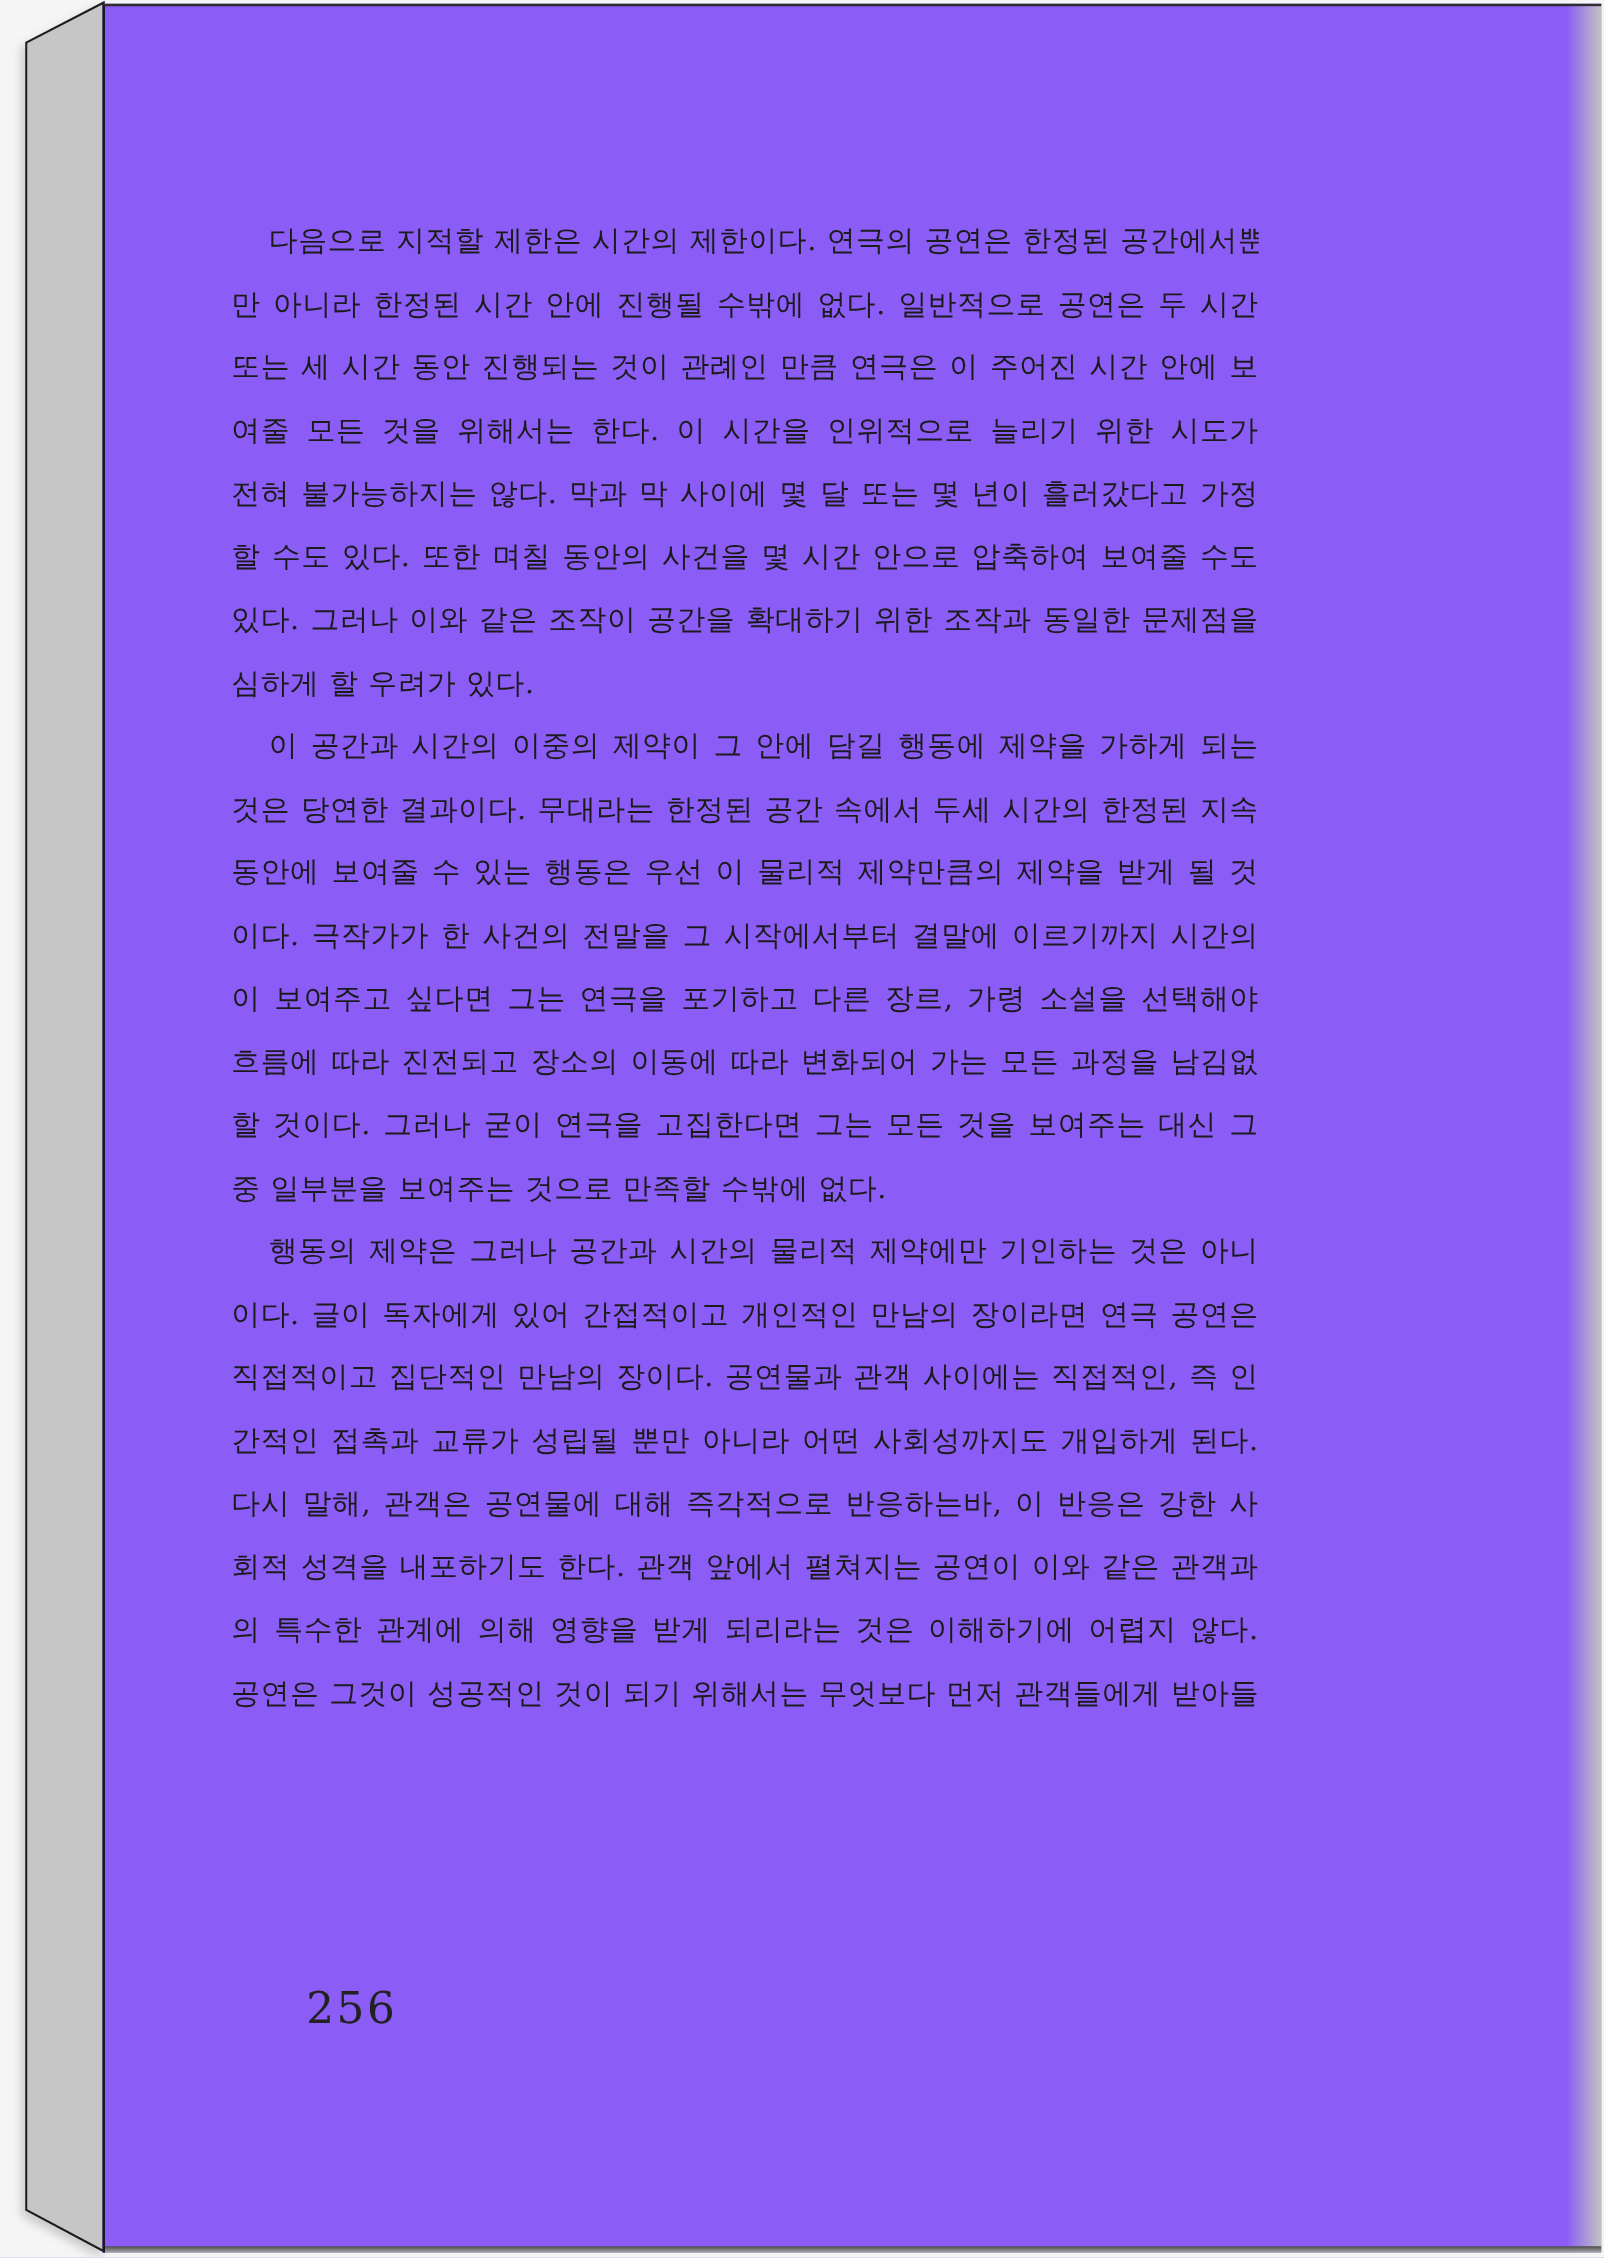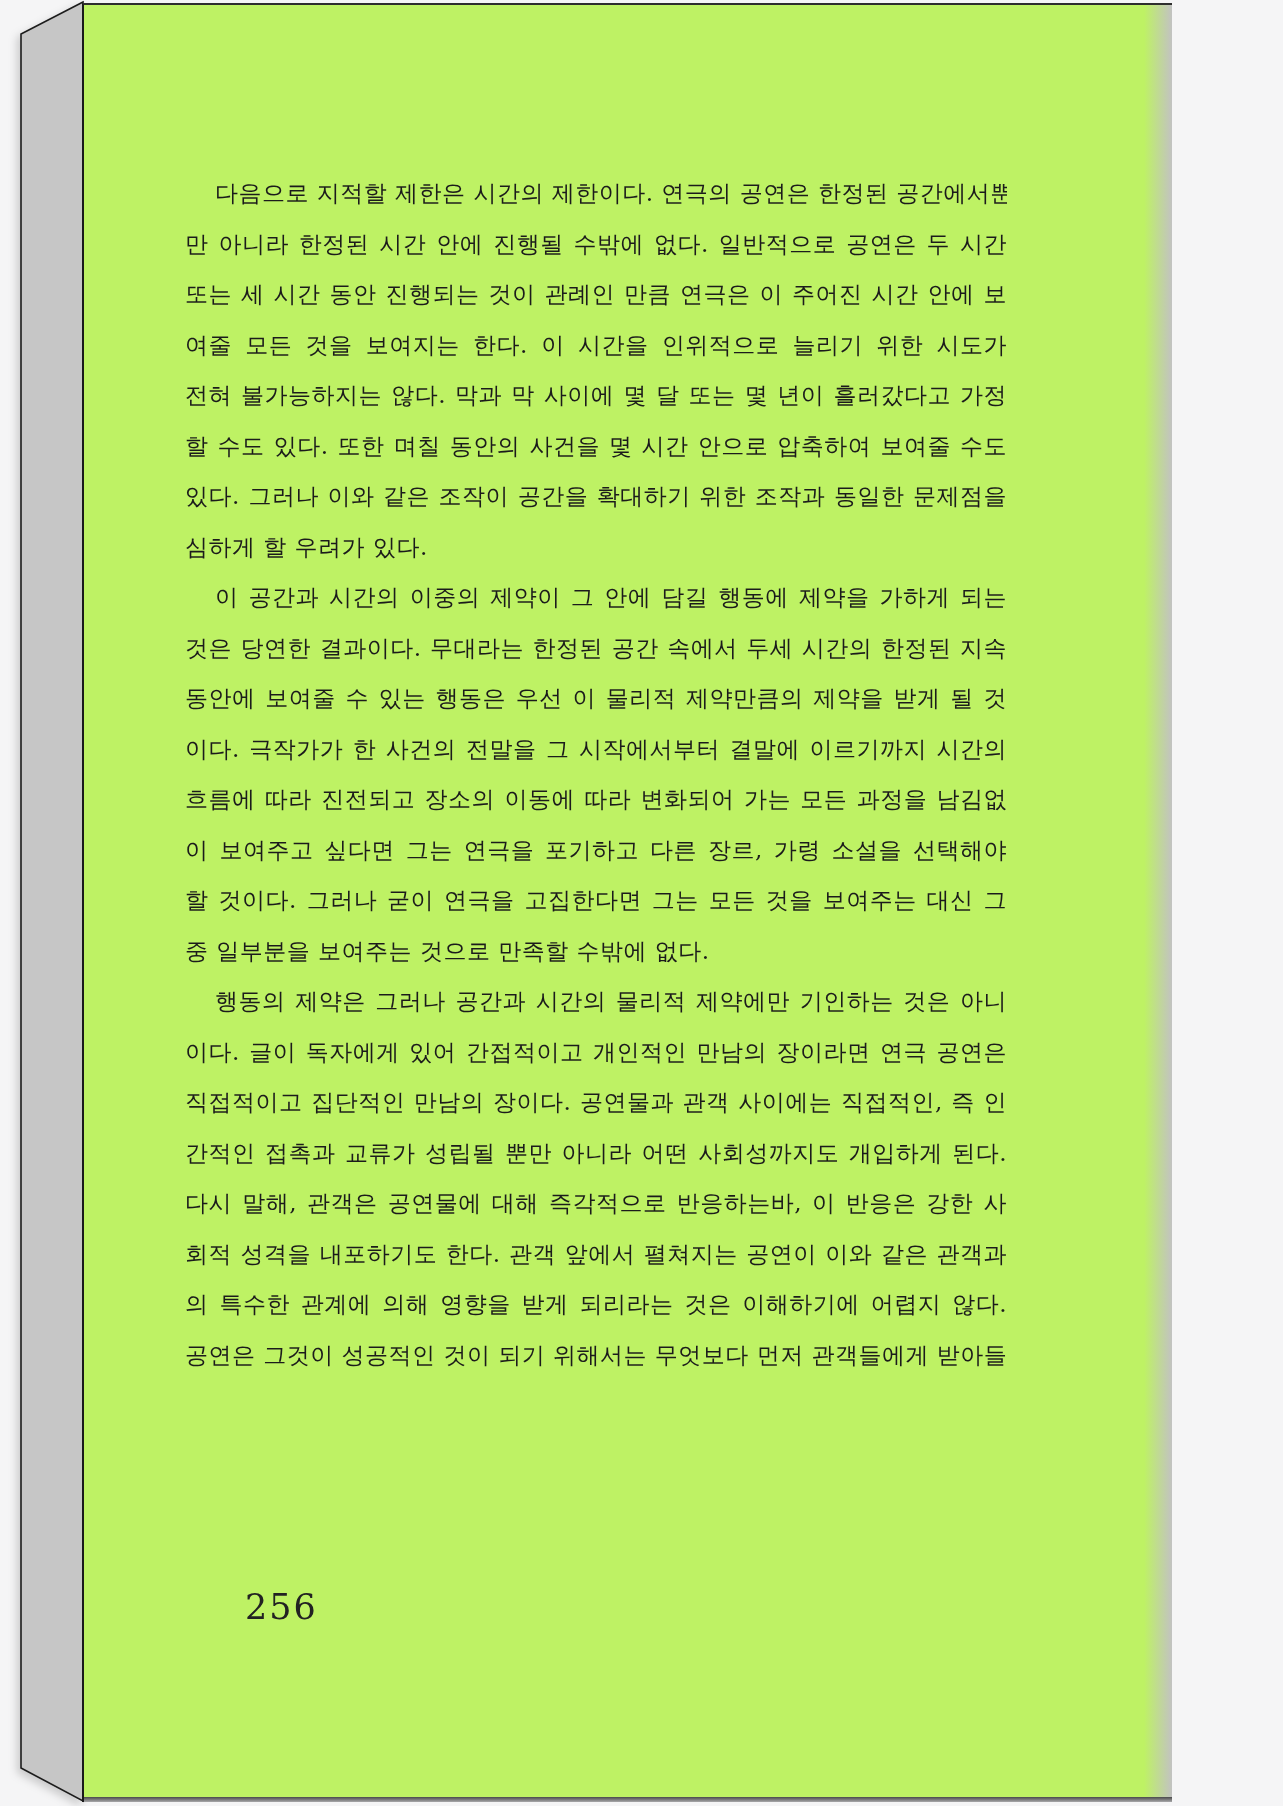--- a/index.html
+++ b/index.html
@@ -24,23 +24,23 @@
     pointer-events: none;
   }
   .spine-svg polygon {
     filter: drop-shadow(-3px 4px 4px rgba(0,0,0,0.18));
   }
   
   .page {
     position: absolute;
     left: 82px;
     top: 3px;
-    width: 1090px;
+    width: 1199px;
     height: 1799px;
-    background: #bef264;
+    background: #8b5cf6;
     border-top: 2px solid #2e2e2e;
     border-left: 2px solid #1a1a1a;
     box-sizing: border-box;
   }
   .page-right-shade {
     position: absolute;
     top: 0;
     right: 0;
     width: 28px;
     height: 100%;
@@ -90,31 +90,31 @@
 
   <svg class="spine-svg" viewBox="0 0 1283 1806" xmlns="http://www.w3.org/2000/svg">
     <polygon points="83,2 21,34 21,1768 83,1801" fill="#c6c6c6" stroke="#1c1c1c" stroke-width="1.6"></polygon>
   </svg>
 
   <div class="page">
     <div class="textblock" id="textblock">
         <div class="line first">다음으로 지적할 제한은 시간의 제한이다. 연극의 공연은 한정된 공간에서뿐</div>
         <div class="line">만 아니라 한정된 시간 안에 진행될 수밖에 없다. 일반적으로 공연은 두 시간</div>
         <div class="line">또는 세 시간 동안 진행되는 것이 관례인 만큼 연극은 이 주어진 시간 안에 보</div>
-        <div class="line">여줄 모든 것을 보여지는 한다. 이 시간을 인위적으로 늘리기 위한 시도가</div>
+        <div class="line">여줄 모든 것을 위해서는 한다. 이 시간을 인위적으로 늘리기 위한 시도가</div>
         <div class="line">전혀 불가능하지는 않다. 막과 막 사이에 몇 달 또는 몇 년이 흘러갔다고 가정</div>
         <div class="line">할 수도 있다. 또한 며칠 동안의 사건을 몇 시간 안으로 압축하여 보여줄 수도</div>
         <div class="line">있다. 그러나 이와 같은 조작이 공간을 확대하기 위한 조작과 동일한 문제점을</div>
         <div class="line last">심하게 할 우려가 있다.</div>
         <div class="line first">이 공간과 시간의 이중의 제약이 그 안에 담길 행동에 제약을 가하게 되는</div>
         <div class="line">것은 당연한 결과이다. 무대라는 한정된 공간 속에서 두세 시간의 한정된 지속</div>
         <div class="line">동안에 보여줄 수 있는 행동은 우선 이 물리적 제약만큼의 제약을 받게 될 것</div>
         <div class="line">이다. 극작가가 한 사건의 전말을 그 시작에서부터 결말에 이르기까지 시간의</div>
+        <div class="line">이 보여주고 싶다면 그는 연극을 포기하고 다른 장르, 가령 소설을 선택해야</div>
         <div class="line">흐름에 따라 진전되고 장소의 이동에 따라 변화되어 가는 모든 과정을 남김없</div>
-        <div class="line">이 보여주고 싶다면 그는 연극을 포기하고 다른 장르, 가령 소설을 선택해야</div>
         <div class="line">할 것이다. 그러나 굳이 연극을 고집한다면 그는 모든 것을 보여주는 대신 그</div>
         <div class="line last">중 일부분을 보여주는 것으로 만족할 수밖에 없다.</div>
         <div class="line first">행동의 제약은 그러나 공간과 시간의 물리적 제약에만 기인하는 것은 아니</div>
         <div class="line">이다. 글이 독자에게 있어 간접적이고 개인적인 만남의 장이라면 연극 공연은</div>
         <div class="line">직접적이고 집단적인 만남의 장이다. 공연물과 관객 사이에는 직접적인, 즉 인</div>
         <div class="line">간적인 접촉과 교류가 성립될 뿐만 아니라 어떤 사회성까지도 개입하게 된다.</div>
         <div class="line">다시 말해, 관객은 공연물에 대해 즉각적으로 반응하는바, 이 반응은 강한 사</div>
         <div class="line">회적 성격을 내포하기도 한다. 관객 앞에서 펼쳐지는 공연이 이와 같은 관객과</div>
         <div class="line">의 특수한 관계에 의해 영향을 받게 되리라는 것은 이해하기에 어렵지 않다.</div>
         <div class="line">공연은 그것이 성공적인 것이 되기 위해서는 무엇보다 먼저 관객들에게 받아들</div>

